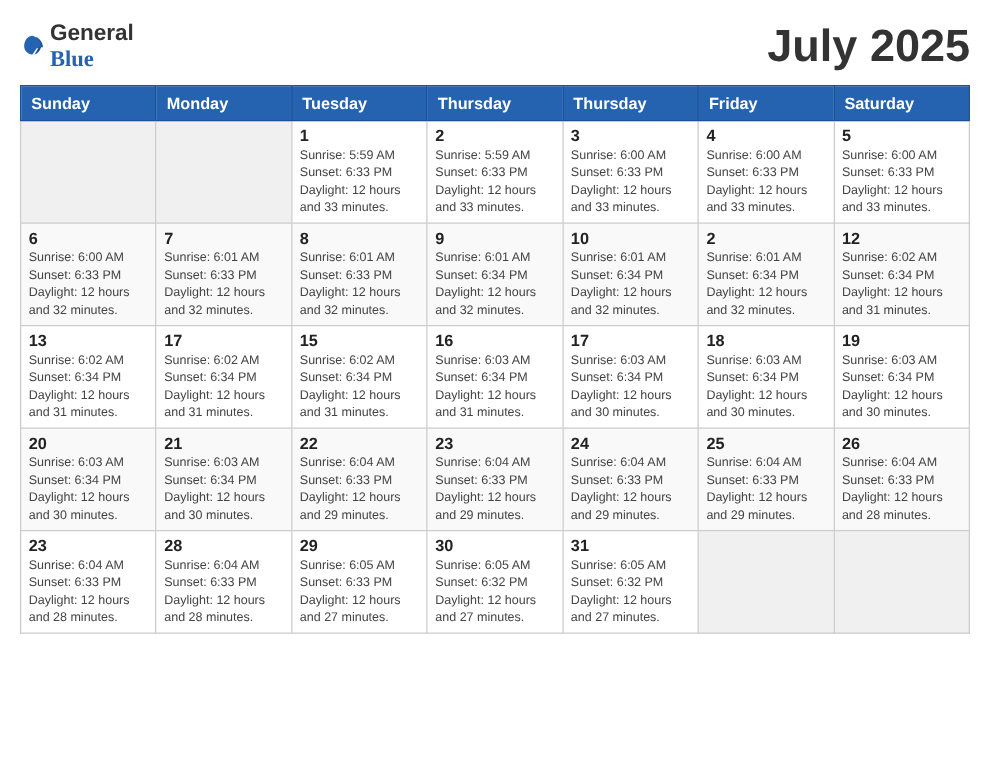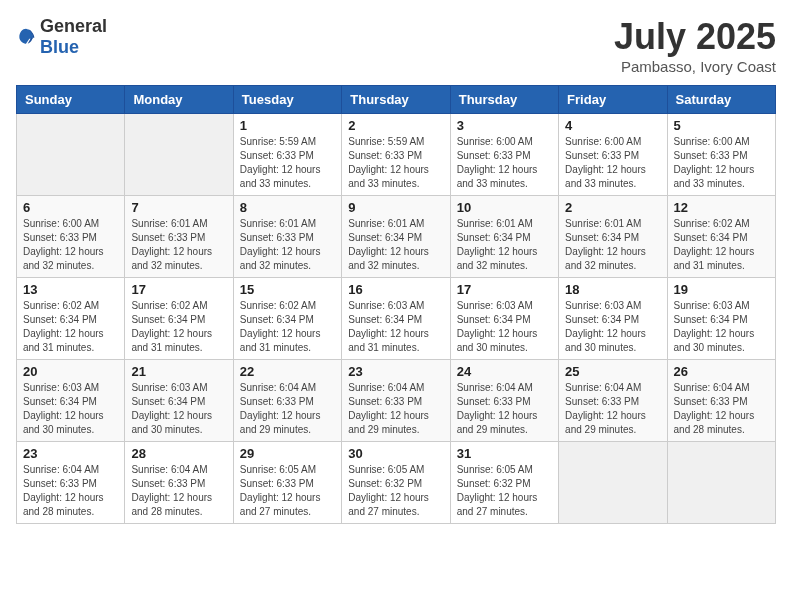--- a/index.html
+++ b/index.html
@@ -84,26 +84,25 @@
 <body>
 
 <div class="header-area">
   <div class="logo">
     <svg class="logo-icon" viewBox="0 0 24 24" xmlns="http://www.w3.org/2000/svg">
       <path d="M12 2 C8 2, 4 6, 4 12 C4 16, 7 19, 11 20 L12 20 L16 14 L20 14 C21 11, 20 7, 17 4 Z" fill="#2563b0"></path>
       <path d="M14 2 C18 4, 22 8, 22 13 L18 13 L14 20 C17 19, 20 16, 20 12 C20 8, 17 4, 14 2 Z" fill="#1d4f9a"></path>
     </svg>
     <div>
       <span style="font-size:18px;font-weight:bold;color:#333;margin-top:23px;">General</span><br>
-      <span style="font-size:18px;font-weight:bold;color:#2563b0;">Blue</span>
+      <span style="font-size:18px;font-weight:bold;color:#2563b0;font-family:Liberation Serif, serif;">Blue</span>
     </div>
   </div>
   <div class="title-area">
     <div class="month-title">July 2025</div>
-    <div class="location-title">Pambasso, Ivory Coast</div>
   </div>
 </div>
 
 <table class="calendar-table">
   <thead>
     <tr>
     <th>Sunday</th>
         <th>Monday</th>
         <th>Tuesday</th>
         <th>Thursday</th>

